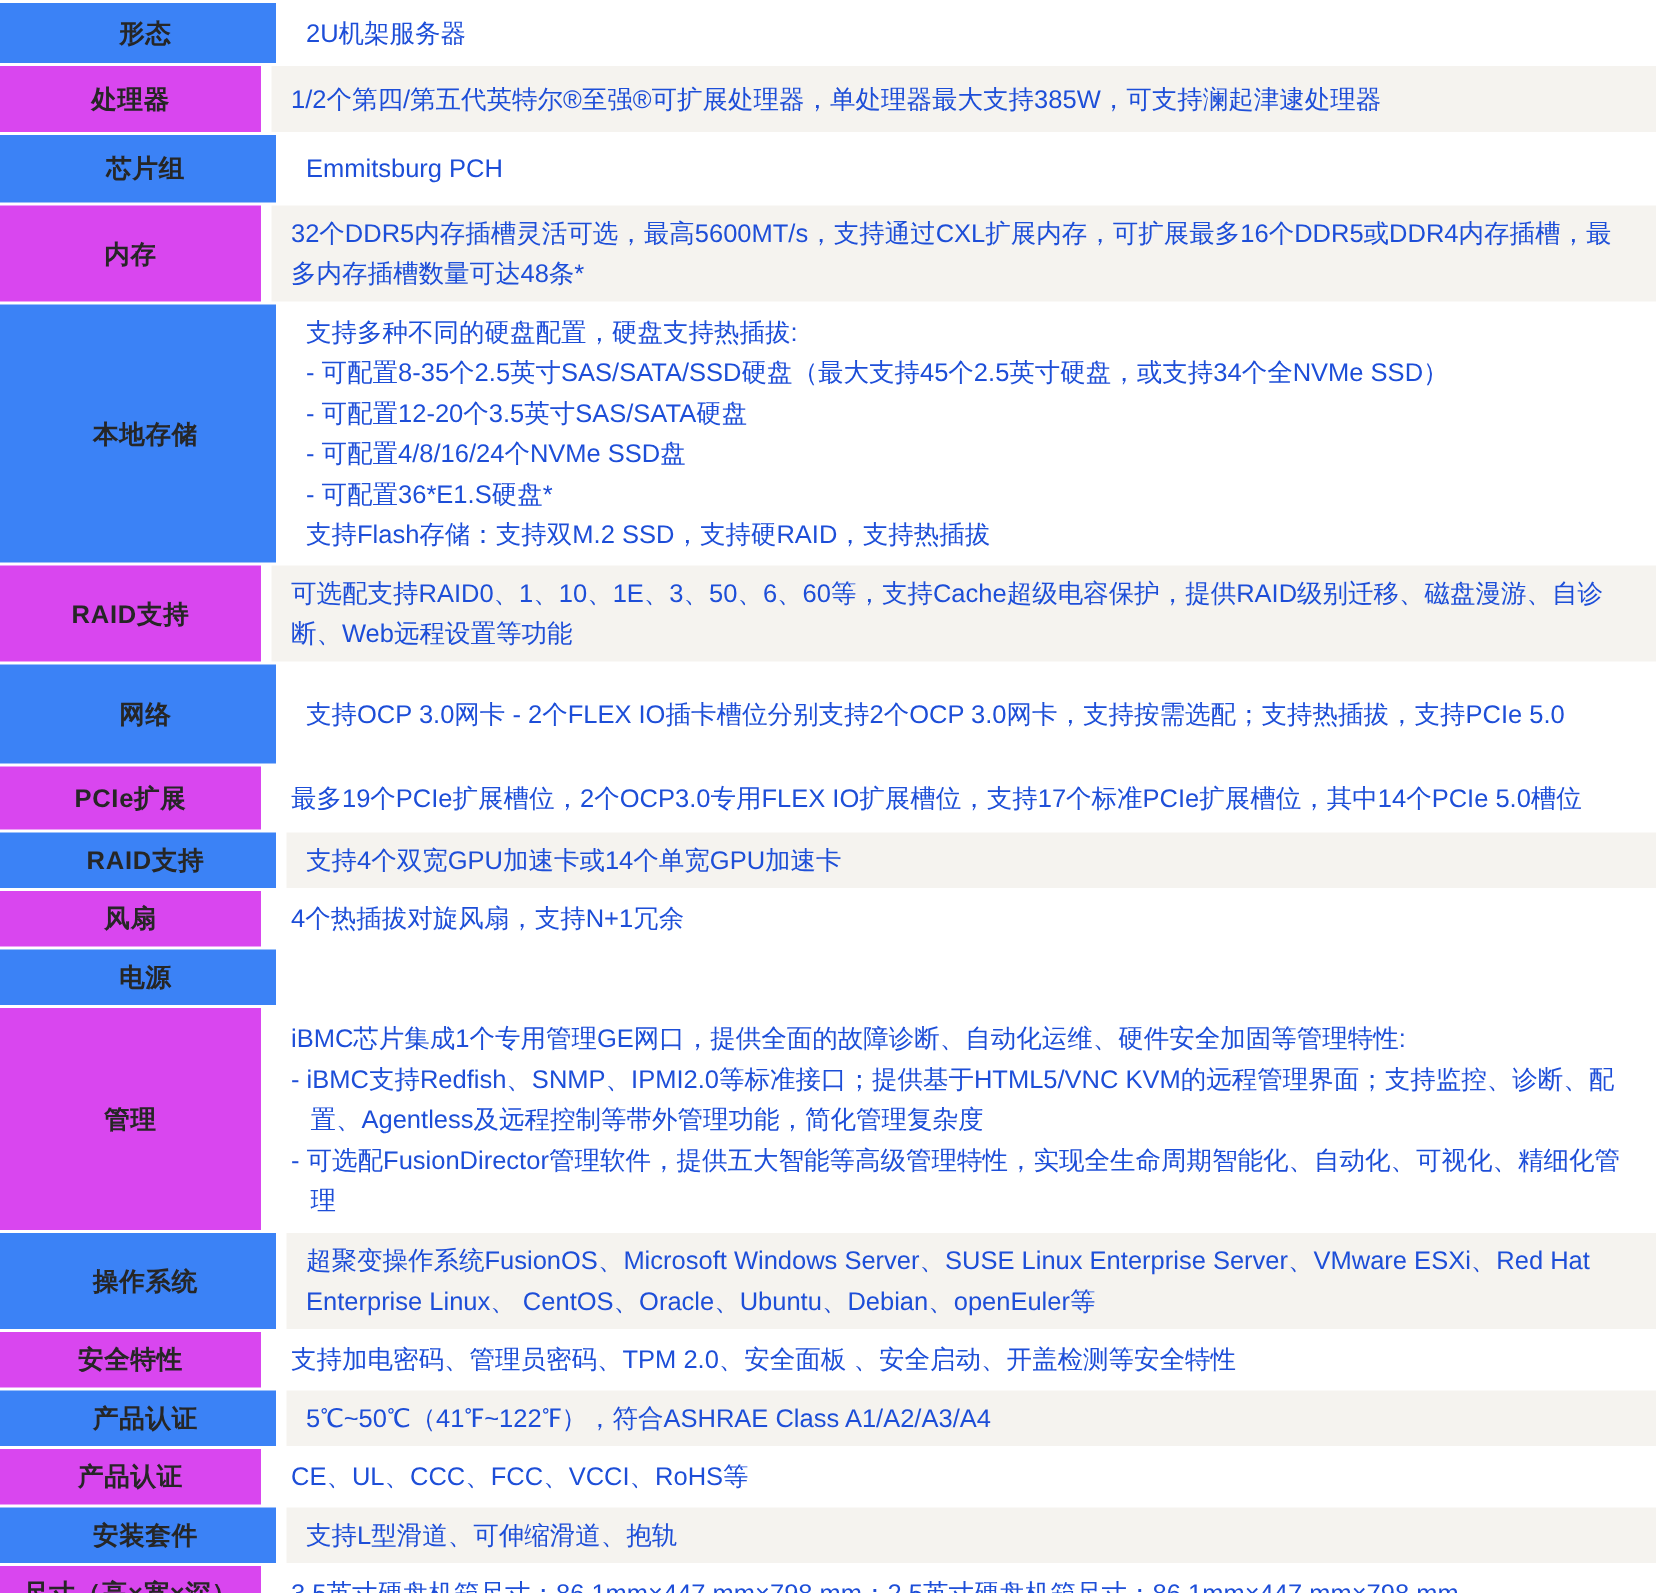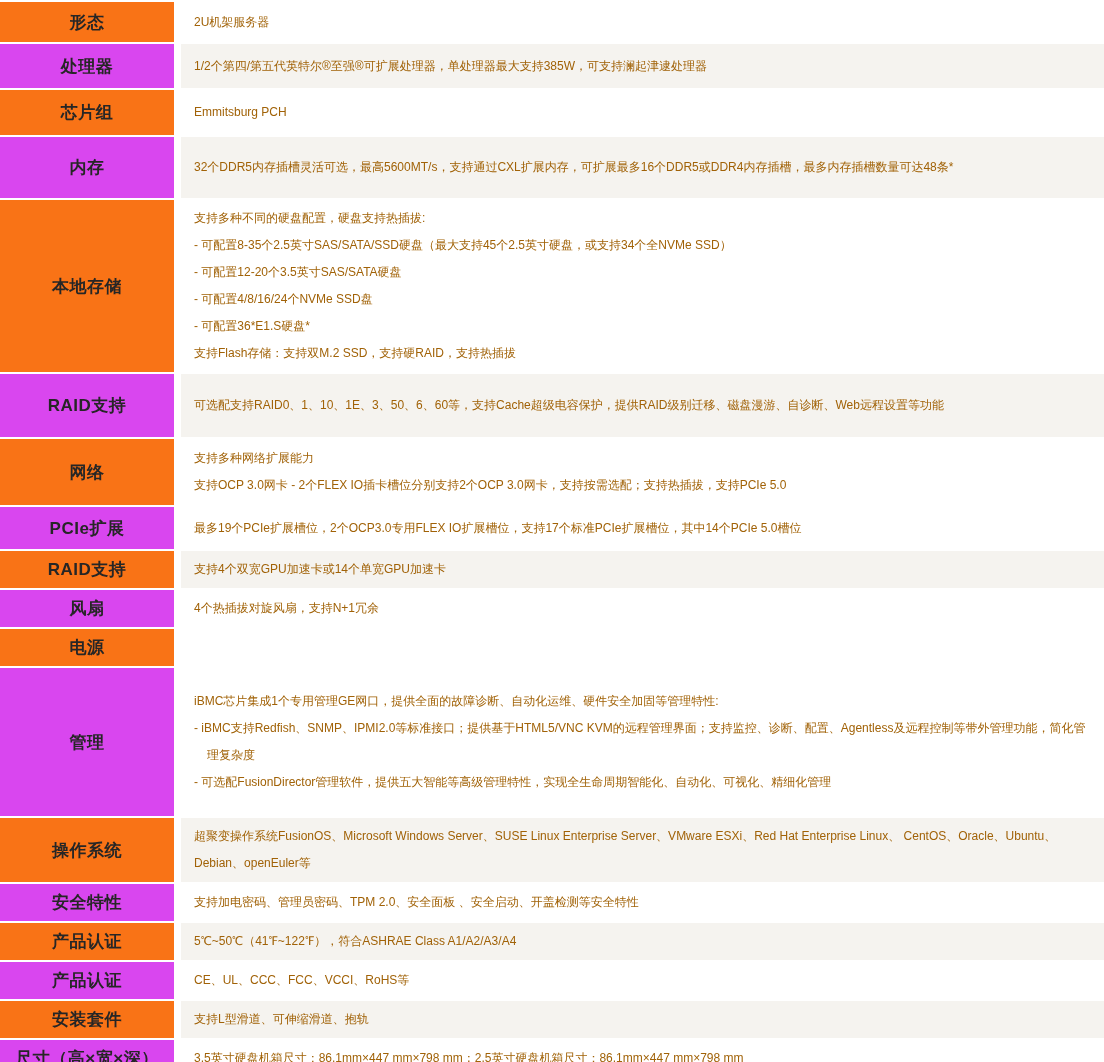--- a/index.html
+++ b/index.html
@@ -36,38 +36,38 @@
     margin-right:7px;
     display:flex;
     align-items:center;
     justify-content:center;
     font-weight:700;
     font-size:17px;
     color:#262626;
     white-space:nowrap;
     letter-spacing:.5px;
   }
-  .shade-dark{background:#f97316;}
+  .shade-dark{background:#3b82f6;padding-left:10px;}
   .shade-light{background:#d946ef;}
 
   .value-cell{
     flex:1 1 auto;
     display:flex;
     flex-direction:column;
     justify-content:center;
     padding:5px 14px 5px 13px;
     background:#ffffff;
     min-width:0;
   }
   .value-shaded{background:#f5f3ef;}
 
   .line{
-    font-size:12px;
+    font-size:17px;
     line-height:27px;
-    color:#a16207;
+    color:#1d4ed8;
   }
   .line.hang{
     padding-left:13px;
     text-indent:-13px;
   }
 </style>
 </head>
 <body>
 
 <div class="spec-table">
@@ -108,21 +108,20 @@
   </div>
     <div class="row">
     <div class="label-cell shade-light">RAID支持</div>
     <div class="value-cell value-shaded">
         <div class="line">可选配支持RAID0、1、10、1E、3、50、6、60等，支持Cache超级电容保护，提供RAID级别迁移、磁盘漫游、自诊断、Web远程设置等功能</div>
       </div>
   </div>
     <div class="row">
     <div class="label-cell shade-dark">网络</div>
     <div class="value-cell">
-        <div class="line">支持多种网络扩展能力</div>
         <div class="line">支持OCP 3.0网卡 - 2个FLEX IO插卡槽位分别支持2个OCP 3.0网卡，支持按需选配；支持热插拔，支持PCIe 5.0</div>
       </div>
   </div>
     <div class="row">
     <div class="label-cell shade-light">PCIe扩展</div>
     <div class="value-cell">
         <div class="line">最多19个PCIe扩展槽位，2个OCP3.0专用FLEX IO扩展槽位，支持17个标准PCIe扩展槽位，其中14个PCIe 5.0槽位</div>
       </div>
   </div>
     <div class="row">

